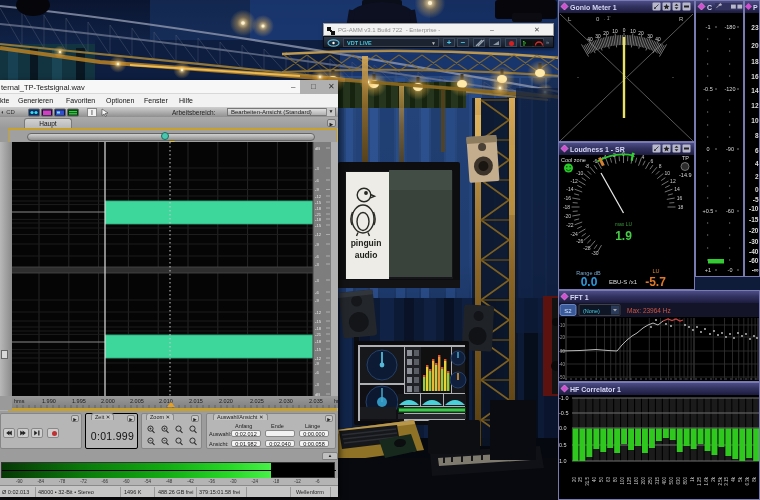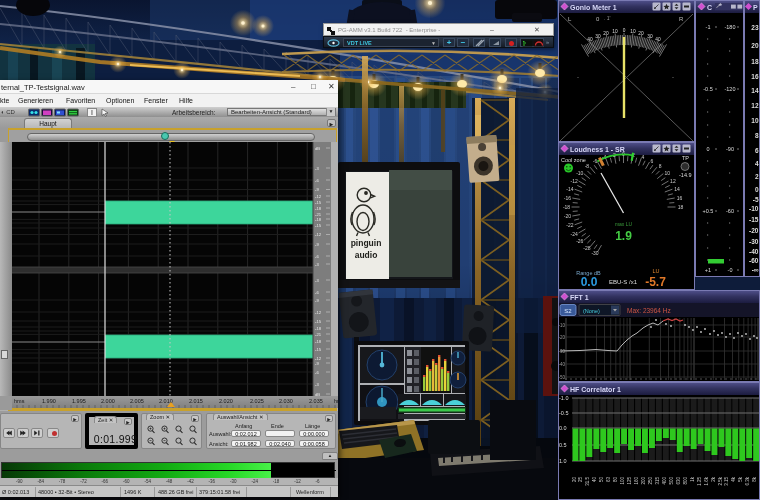--- a/index.html
+++ b/index.html
@@ -268,21 +268,21 @@
 <ellipse cx="400" cy="443" rx="6" ry="4" fill="#0b0d0f" transform="rotate(-8 400 443)"></ellipse>
 <rect x="336" y="458" width="224" height="42" fill="#07090e"></rect>
 <path d="M430,452 L540,446 L544,468 L432,476 Z" fill="#101116"></path>
 <path d="M438,458 L530,452 L531,460 L439,466 Z" fill="#7e7a6e"></path>
 <path d="M444,457 l0,6 M452,456 l0,6 M462,456 l0,6 M472,455 l0,6 M482,454 l0,6 M492,454 l0,6 M502,453 l0,6 M512,452 l0,6" stroke="#16161a" stroke-width="2"></path>
 <rect x="428" y="420" width="52" height="34" rx="2" fill="#0c0e12"></rect>
 <rect x="490" y="400" width="46" height="60" fill="#090b10"></rect>
 <rect x="0" y="494" width="340" height="6" fill="#0d0d11"></rect>
 </svg>
 <div id="ed" style="position:absolute;left:0;top:80px;width:338px;height:417px;background:#b0b0b0;font-family:'Liberation Sans',sans-serif;box-shadow:2px 2px 6px rgba(0,0,0,0.6)">
-<div style="position:absolute;left:0;top:0;width:338px;height:14px;background:#f7f7f7;border-bottom:1px solid #d8d8d8">
+<div style="position:absolute;left:0;top:0;width:300px;height:14px;background:#f7f7f7;border-bottom:1px solid #d8d8d8">
         <span style="position:absolute;left:1px;top:3px;font-size:7.5px;color:#1a1a1a;white-space:nowrap">ternal_TP-Testsignal.wav</span>
         <span style="position:absolute;left:291px;top:2px;font-size:8px;color:#333">–</span>
         <span style="position:absolute;left:311px;top:2px;font-size:8px;color:#333">□</span>
         <span style="position:absolute;left:328px;top:2px;font-size:8px;color:#333">✕</span>
       </div>
 <div style="position:absolute;left:0;top:14px;width:338px;height:13px;background:#f2f2f2">
 <span style="position:absolute;left:0px;top:3px;font-size:7px;color:#111">kte</span>
 <span style="position:absolute;left:18px;top:3px;font-size:7px;color:#111">Generieren</span>
 <span style="position:absolute;left:66px;top:3px;font-size:7px;color:#111">Favoriten</span>
 <span style="position:absolute;left:106px;top:3px;font-size:7px;color:#111">Optionen</span>
@@ -433,21 +433,21 @@
 <svg style="position:absolute;left:16px;top:14px;background:#cecece;border:1px solid #888;border-radius:2px" width="12" height="10" viewBox="0 0 9 10">
             <path d="M1,2 L5,5 L1,8 Z M4,2 L8,5 L4,8 Z" fill="#222"></path>
           </svg>
 <svg style="position:absolute;left:30px;top:14px;background:#cecece;border:1px solid #888;border-radius:2px" width="12" height="10" viewBox="0 0 9 10">
             <path d="M1,2 L5,5 L1,8 Z M6,2 h1.6 v6 h-1.6 Z" fill="#222"></path>
           </svg>
 <div style="position:absolute;left:46px;top:14px;width:12px;height:10px;background:#cecece;border:1px solid #888;border-radius:2px">
             <div style="position:absolute;left:3.5px;top:2.5px;width:5px;height:5px;border-radius:50%;background:#c03030"></div>
           </div>
 </div>
-<div style="position:absolute;background:#b6b6b6;border:4px solid #000000;border-radius:2px;left:85px;top:2px;width:53px;height:36px">
+<div style="position:absolute;background:#b6b6b6;border:1px solid #000000;border-radius:2px;left:85px;top:2px;width:53px;height:36px">
           <div style="position:absolute;font-size:5.5px;color:#222;background:#c4c4c4;border:1px solid #8a8a8a;border-bottom:none;border-radius:3px 3px 0 0;padding:0 3px;line-height:7px;height:7px;top:-0.5px;left:5px">Zeit ✕</div>
           <div style="position:absolute;right:2px;top:1px;width:8px;height:7px;background:#c8c8c8;border:1px solid #808080;border-radius:2px;font-size:4.5px;line-height:7px;text-align:center;color:#222">▶</div>
           <div style="position:absolute;left:0;top:10px;width:53px;height:24px;text-align:center;font-size:10.5px;color:#111;line-height:24px;letter-spacing:0.3px">0:01.999</div>
         </div>
 <div style="position:absolute;background:#b6b6b6;border:1px solid #868686;border-radius:2px;left:141px;top:2px;width:61px;height:36px">
           <div style="position:absolute;font-size:5.5px;color:#222;background:#c4c4c4;border:1px solid #8a8a8a;border-bottom:none;border-radius:3px 3px 0 0;padding:0 3px;line-height:7px;height:7px;top:-0.5px;left:4px">Zoom ✕</div>
           <div style="position:absolute;right:2px;top:1px;width:8px;height:7px;background:#c8c8c8;border:1px solid #808080;border-radius:2px;font-size:4.5px;line-height:7px;text-align:center;color:#222">▶</div>
 <svg style="position:absolute;left:4px;top:11px" width="10" height="9" viewBox="0 0 9 9">
             <circle cx="4" cy="3.6" r="2.6" fill="none" stroke="#222" stroke-width="0.9"></circle>
             <path d="M5.8,5.6 L8,8" stroke="#222" stroke-width="1.1"></path>

